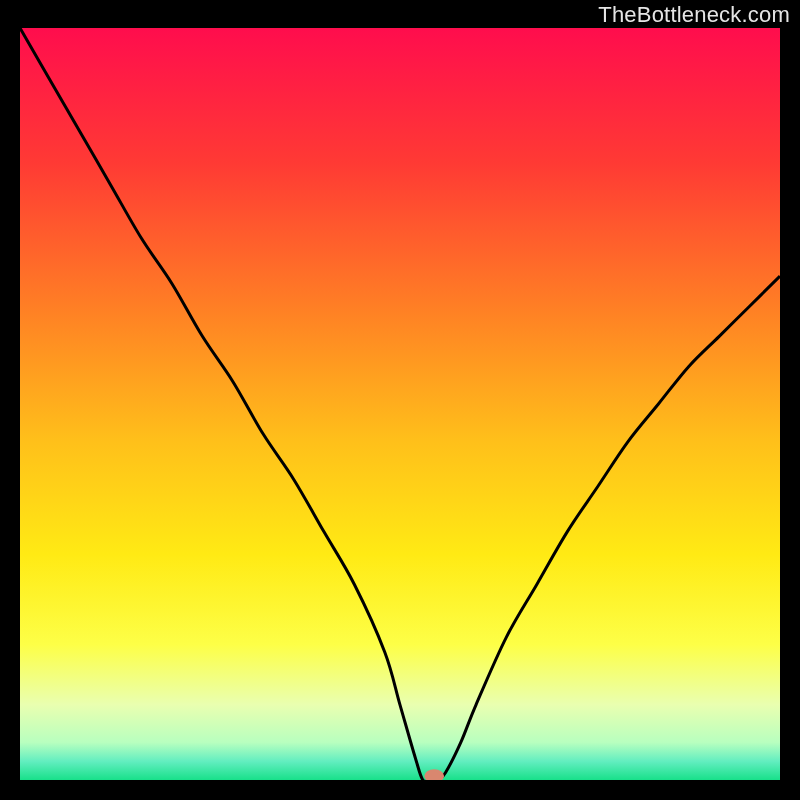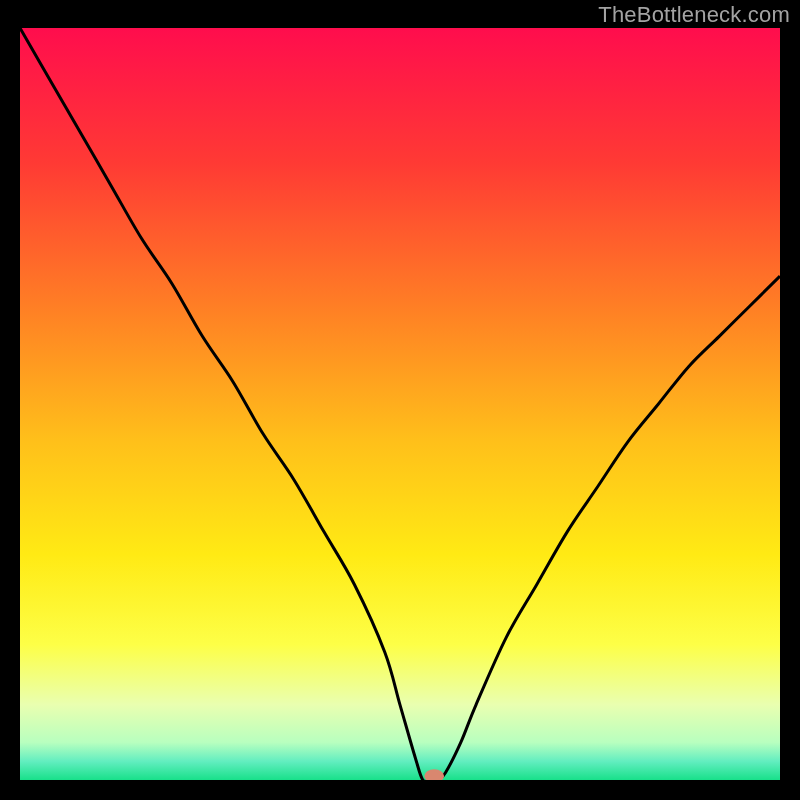--- a/index.html
+++ b/index.html
@@ -14,21 +14,21 @@
   .frame {
     position: relative;
     width: 800px;
     height: 800px;
     background: #000;
   }
   .watermark {
     position: absolute;
     top: 2px;
     right: 10px;
-    color: #a3a3a3;
+    color: #e5e5e5;
     font-size: 22px;
     font-weight: 500;
     z-index: 10;
     letter-spacing: 0.2px;
   }
   .plot {
     position: absolute;
     left: 20px;
     top: 28px;
     width: 760px;

